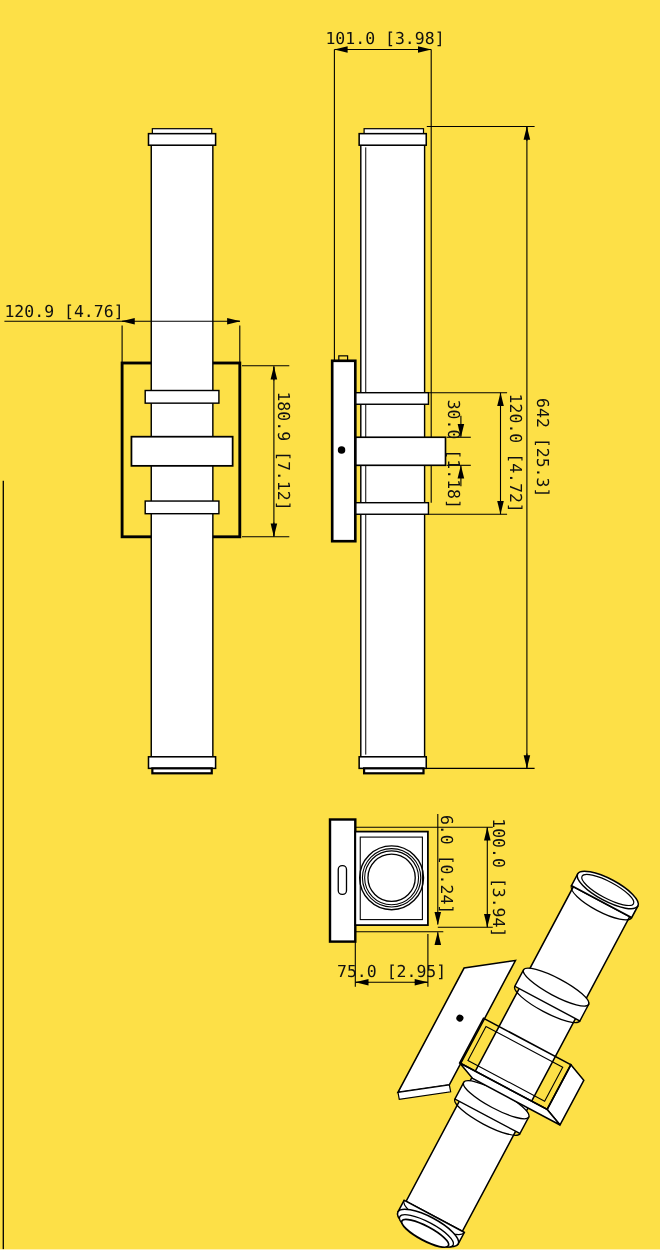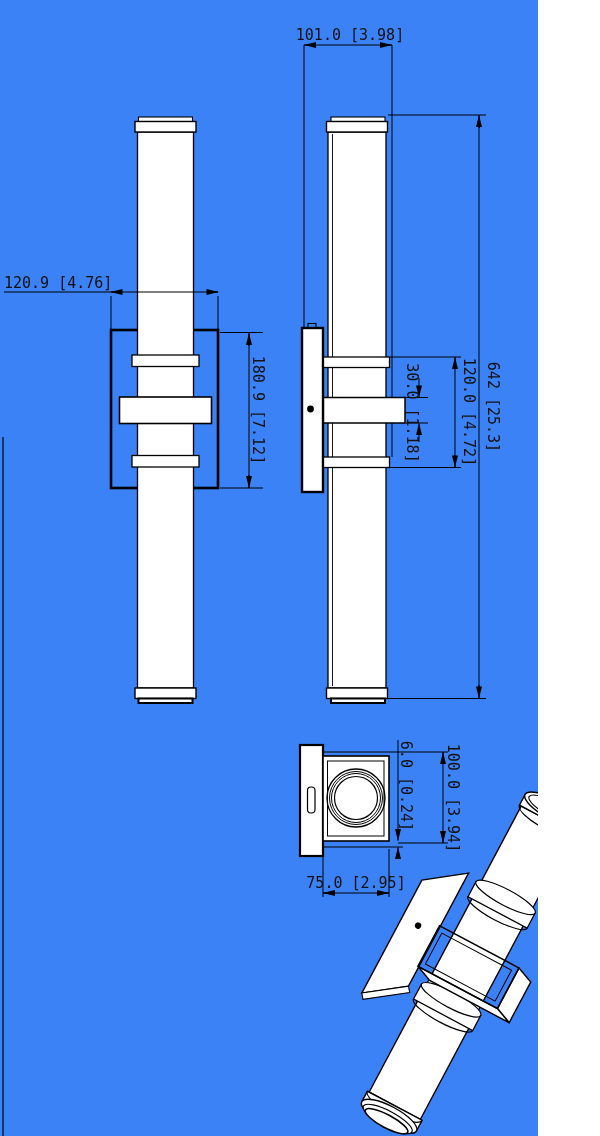--- a/index.html
+++ b/index.html
@@ -1,16 +1,16 @@
 <!DOCTYPE html>
 <html><head>
 <meta charset="utf-8">
 <style>
   html,body{margin:0;padding:0;background:#ffffff;}
-  .page{position:relative;width:538px;height:1136px;background:#3b82f6;overflow:hidden;
+  .page{position:relative;width:600px;height:1136px;background:#fde047;overflow:hidden;
         font-family:"DejaVu Sans Mono","Liberation Mono",monospace;}
   svg{display:block}
   svg text{font-family:"DejaVu Sans Mono","Liberation Mono",monospace;font-size:15px;fill:#111;}
 </style>
 </head>
 <body>
 
 <div class="page">
 <svg width="600" height="1136" viewBox="0 0 600 1136">
   <defs>

